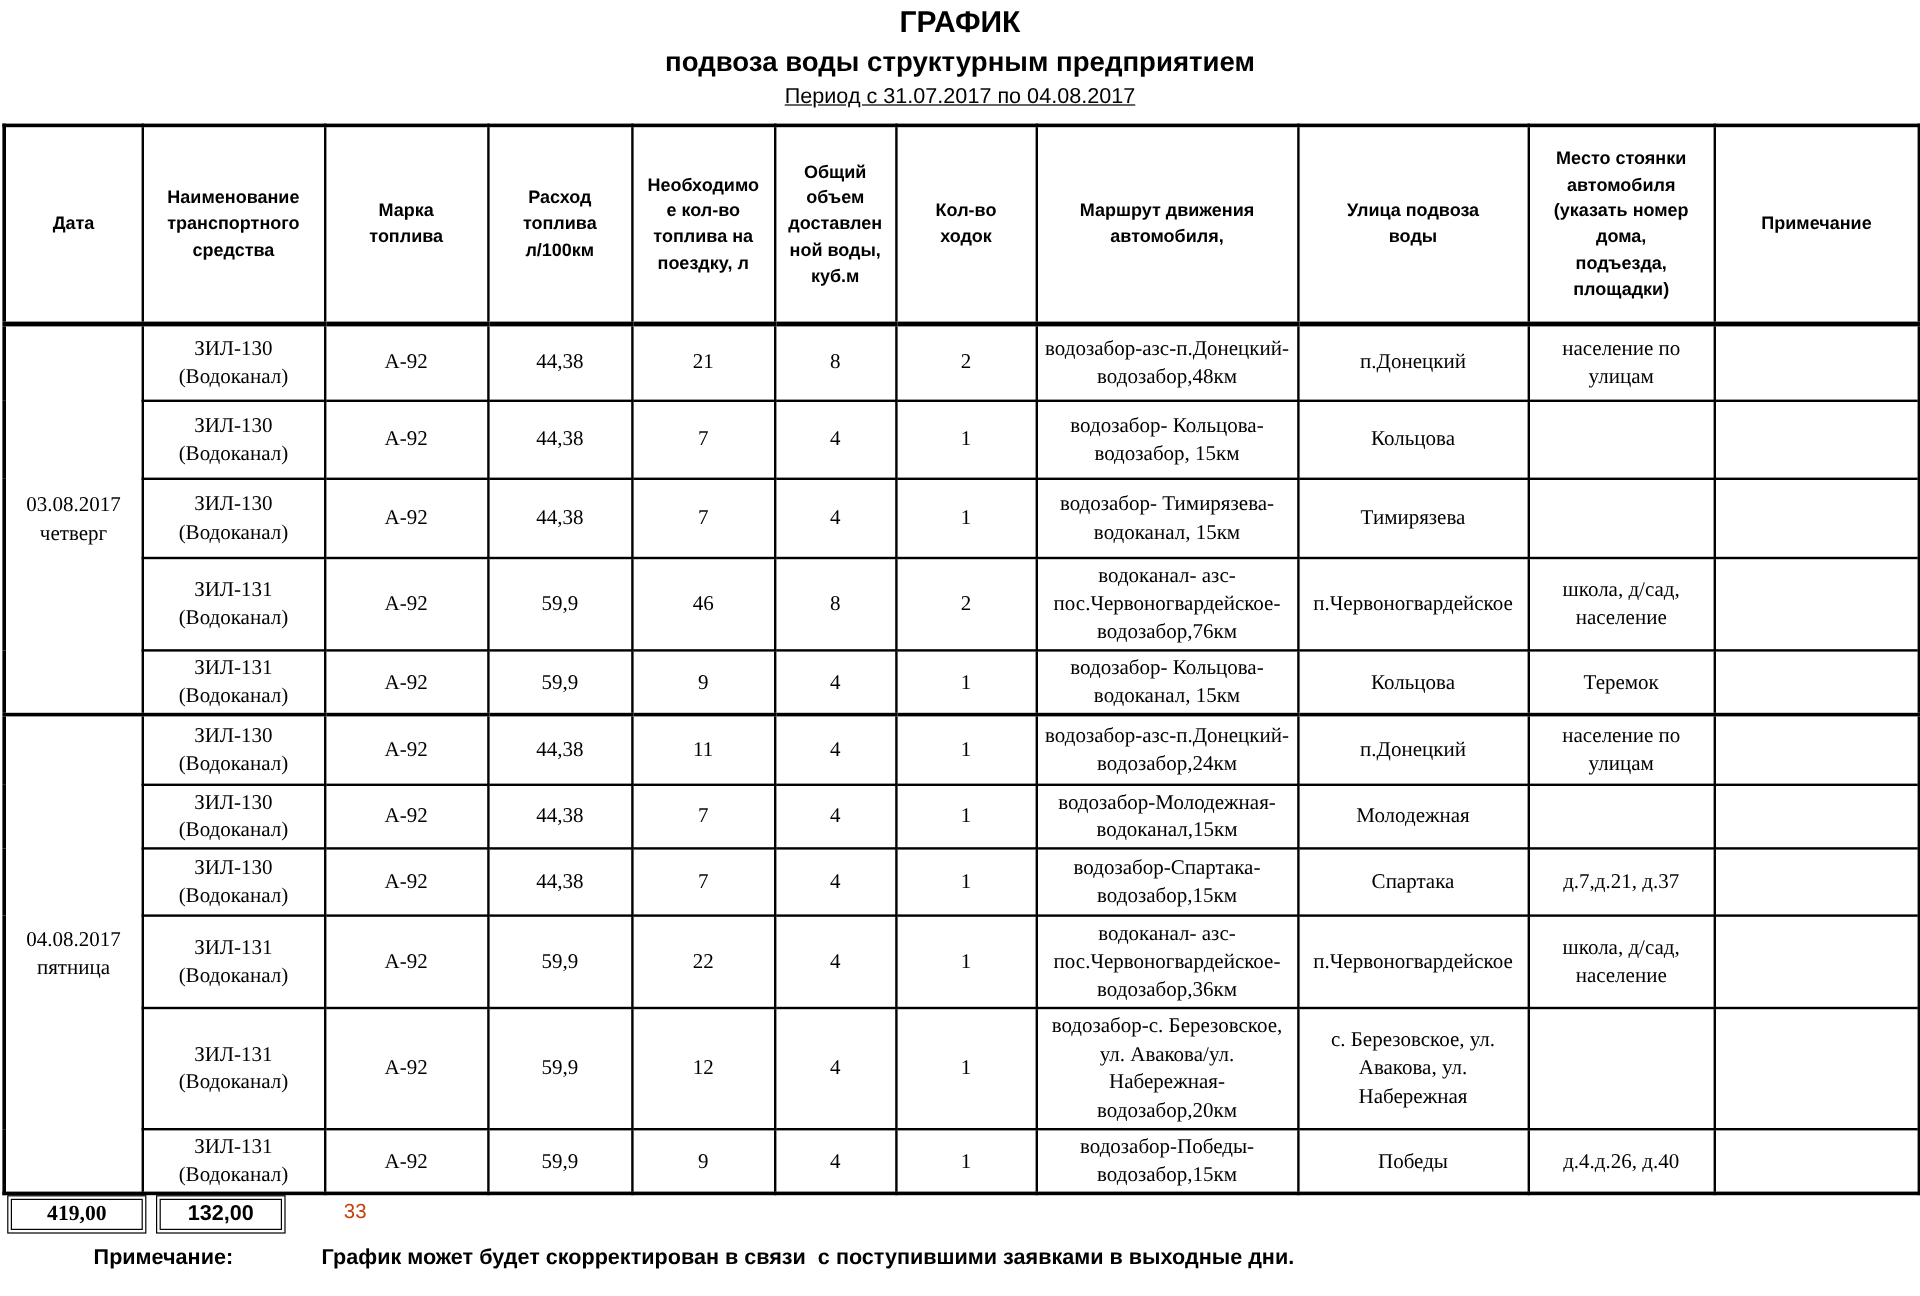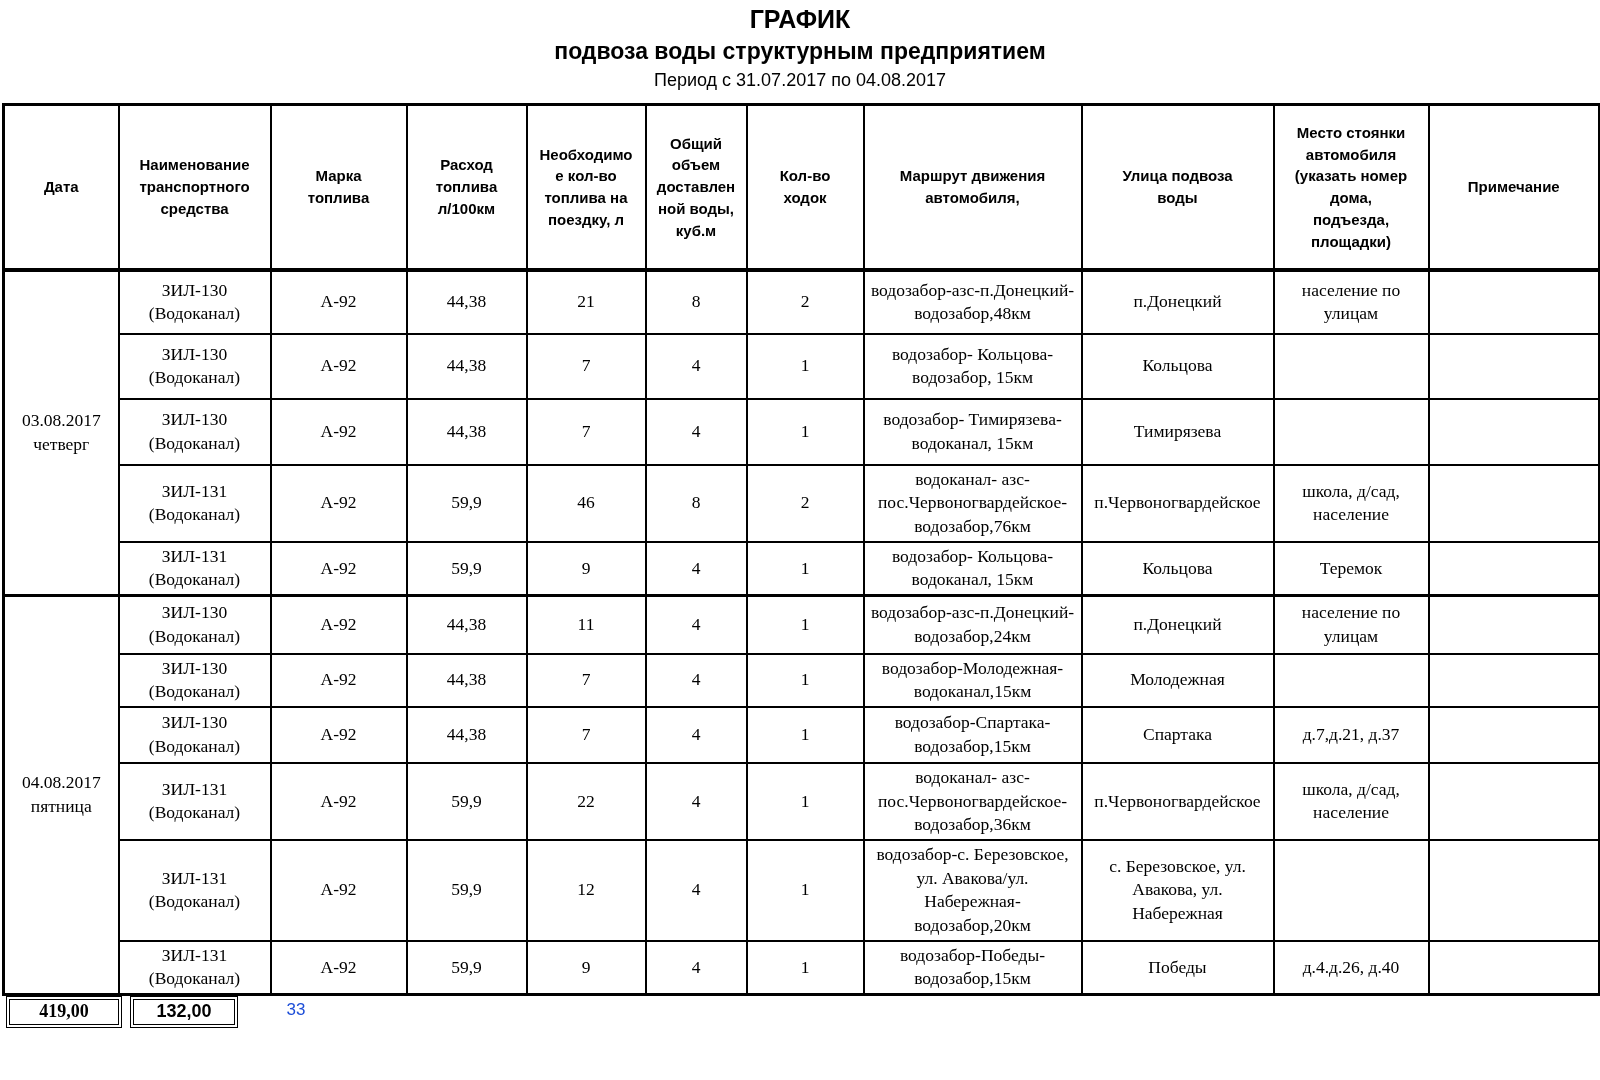--- a/index.html
+++ b/index.html
@@ -7,21 +7,21 @@
     margin: 0; padding: 0;
     width: 1600px; height: 1080px;
     background: #ffffff; color: #000000;
     font-family: "Liberation Sans", sans-serif;
   }
   .page { width: 1600px; height: 1080px; overflow: hidden; }
 
   .title-block { text-align: center; padding-top: 4px; }
   .title-main   { font-size: 25px; font-weight: bold; line-height: 1.2; }
   .title-sub    { font-size: 23px; font-weight: bold; line-height: 1.3; margin-top: 3px; }
-  .title-period { font-size: 18px; line-height: 1.3; margin-top: 2px; }
+  .title-period { font-size: 18px; line-height: 1.3; margin-top: 2px; text-decoration: underline; }
 
   table.schedule {
     border-collapse: collapse;
     table-layout: fixed;
     width: 1596px;
     margin: 11px 0 0 2px;
     border: 3px solid #000;
   }
   table.schedule th {
     border: 2px solid #000;
@@ -56,21 +56,21 @@
   }
   .total-box {
     border: 4px double #000;
     font-weight: bold; font-size: 18px;
     text-align: center; padding: 1px 0 2px 0;
   }
   .total-box.fuel  { width: 116px; margin-left: 4px; font-family: Liberation Serif, serif; }
   .total-box.water { width: 108px;  margin-left: 8px; }
   .totals-trips {
     width: 116px; text-align: center;
-    color: #1d4ed8; font-size: 17px; padding-top: 4px;
+    color: #c2410c; font-size: 17px; padding-top: 4px;
   }
 
   .note-row { display: flex; margin-top: 9px; font-weight: bold; font-size: 18px; }
   .note-label { margin-left: 78px; width: 190px; }
   .note-text  { white-space: pre-wrap; }
 </style>
 </head>
 <body>
 
 <div class="page">
@@ -280,14 +280,18 @@
         </tr>
       </tbody>
   </table>
 
   <div class="totals-row">
     <div class="total-box fuel">419,00</div>
     <div class="total-box water">132,00</div>
     <div class="totals-trips">33</div>
   </div>
 
+  <div class="note-row">
+    <div class="note-label">Примечание:</div>
+    <div class="note-text">График может будет скорректирован в связи  с поступившими заявками в выходные дни.</div>
+  </div>
 
 </div>
 
 </body></html>

